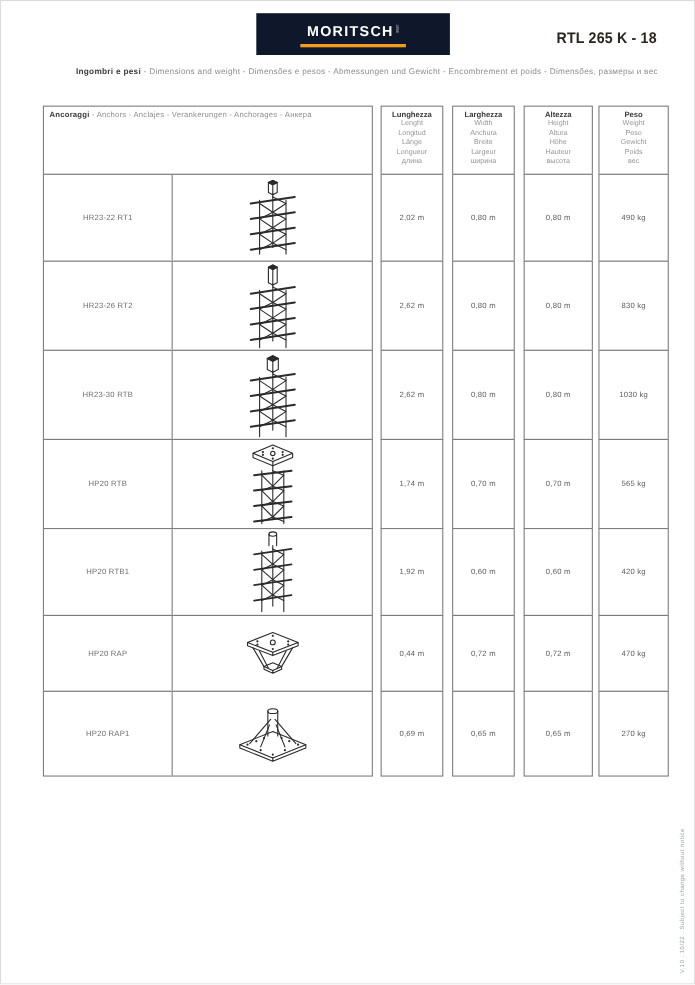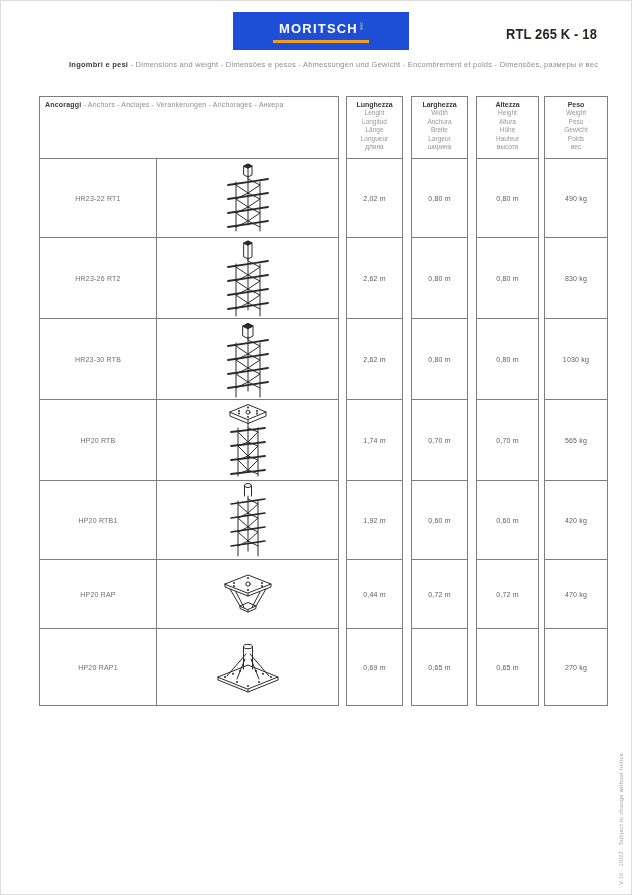--- a/index.html
+++ b/index.html
@@ -6,21 +6,21 @@
   html,body { background:#ffffff; }
   body { font-family:"Liberation Sans", sans-serif; }
   .page {
     position:relative; width:632px; height:895px; background:#fff;
     border:1px solid #dcdcdc; overflow:hidden;
   }
 
   
   .logo-box {
     position:absolute; left:232px; top:11px; width:176px; height:38px;
-    background:#1d4ed8; display:flex; align-items:flex-start; justify-content:center;
+    background:#0f172a; display:flex; align-items:flex-start; justify-content:center;
   }
   .brand-line { margin-top:9px; color:#fff; font-weight:bold; font-size:13px;
     letter-spacing:1.2px; display:flex; align-items:flex-start; }
   .brand-year { writing-mode:vertical-rl; font-size:3.5px; letter-spacing:0;
     color:#cfcfcf; margin-left:1px; margin-top:1px; font-weight:normal; }
   .logo-rule { position:absolute; left:50%; transform:translateX(-50%);
     bottom:7px; width:96px; height:3px; background:#f49b22; }
 
   .doc-title {
     position:absolute; top:25px; right:34px; color:#29251f;

